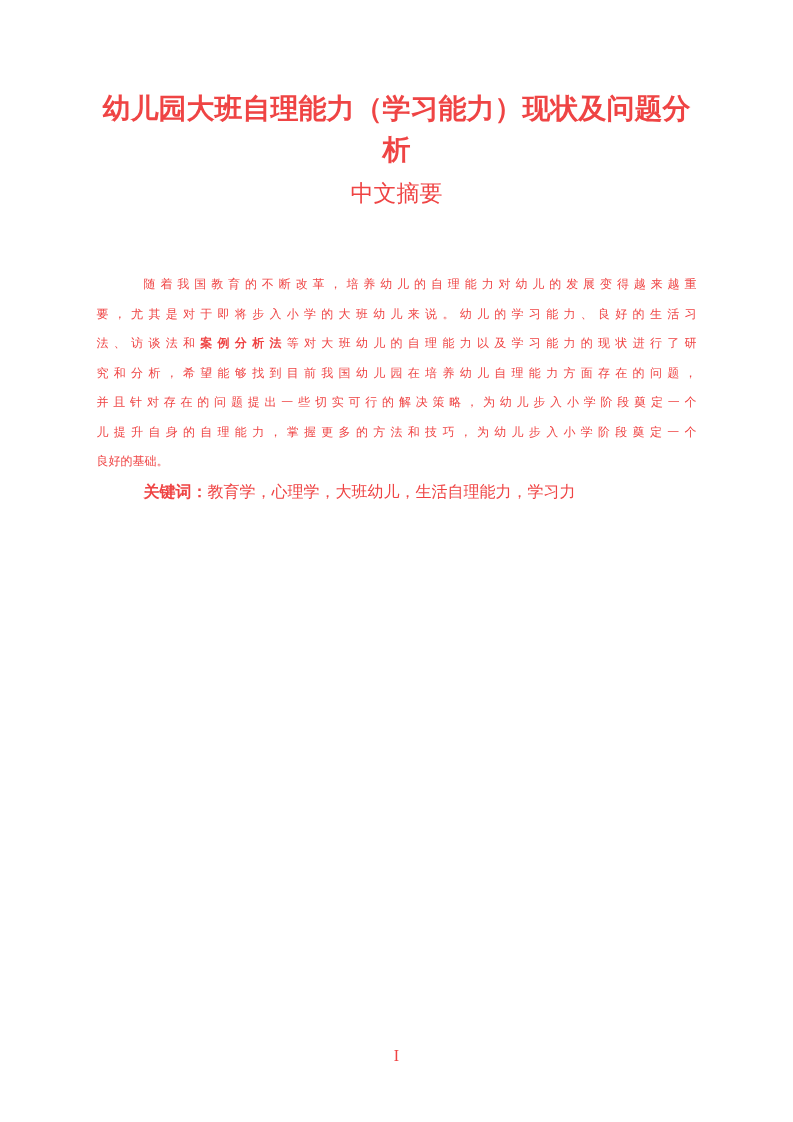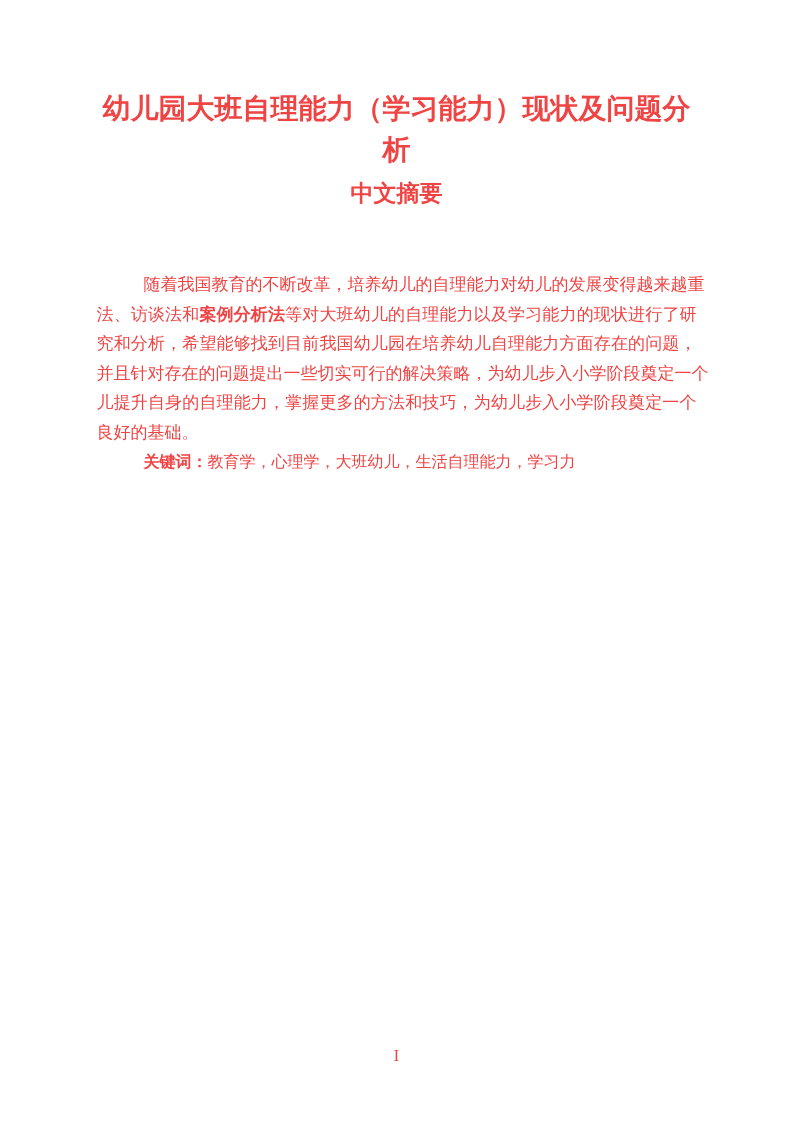--- a/index.html
+++ b/index.html
@@ -23,27 +23,27 @@
     text-align: center;
     font-size: 28px;
     font-weight: 700;
     line-height: 41px;
   }
   .title-line { display: block; }
   .subtitle {
     margin: 4px 0 0 0;
     text-align: center;
     font-size: 23px;
-    font-weight: 700;
+    font-weight: 400;
     line-height: 40px;
   }
   .abstract {
     width: 600px;
     margin: 56px auto 0 auto;
-    font-size: 17px;
+    font-size: 12px;
     line-height: 29.5px;
     font-family: Liberation Serif, serif;
   }
   .abs-line {
     white-space: nowrap;
     text-align: justify;
     text-align-last: justify;
   }
   .abs-line.indent { padding-left: 47px; }
   .abs-line.last {
@@ -78,20 +78,21 @@
 
   <h1 class="title">
     <span class="title-line">幼儿园大班自理能力（学习能力）现状及问题分</span>
     <span class="title-line">析</span>
   </h1>
 
   <h2 class="subtitle">中文摘要</h2>
 
   <div class="abstract" id="abstract">
       <div class="abs-line indent"><span>随着我国教育的不断改革，培养幼儿的自理能力对幼儿的发展变得越来越重</span></div>
+      <div class="abs-line"><span>要，尤其是对于即将步入小学的大班幼儿来说。幼儿的学习能力、良好的生活习</span></div>
       <div class="abs-line"><span>法、访谈法和</span><span class="seg-bold">案例分析法</span><span>等对大班幼儿的自理能力以及学习能力的现状进行了研</span></div>
       <div class="abs-line"><span>究和分析，希望能够找到目前我国幼儿园在培养幼儿自理能力方面存在的问题，</span></div>
       <div class="abs-line"><span>并且针对存在的问题提出一些切实可行的解决策略，为幼儿步入小学阶段奠定一个</span></div>
       <div class="abs-line"><span>儿提升自身的自理能力，掌握更多的方法和技巧，为幼儿步入小学阶段奠定一个</span></div>
       <div class="abs-line last"><span>良好的基础。</span></div>
     </div>
 
   <div class="keywords"><span class="kw-label">关键词：</span><span>教育学，心理学，大班幼儿，生活自理能力，学习力</span></div>
 
   <div class="page-number">I</div>

